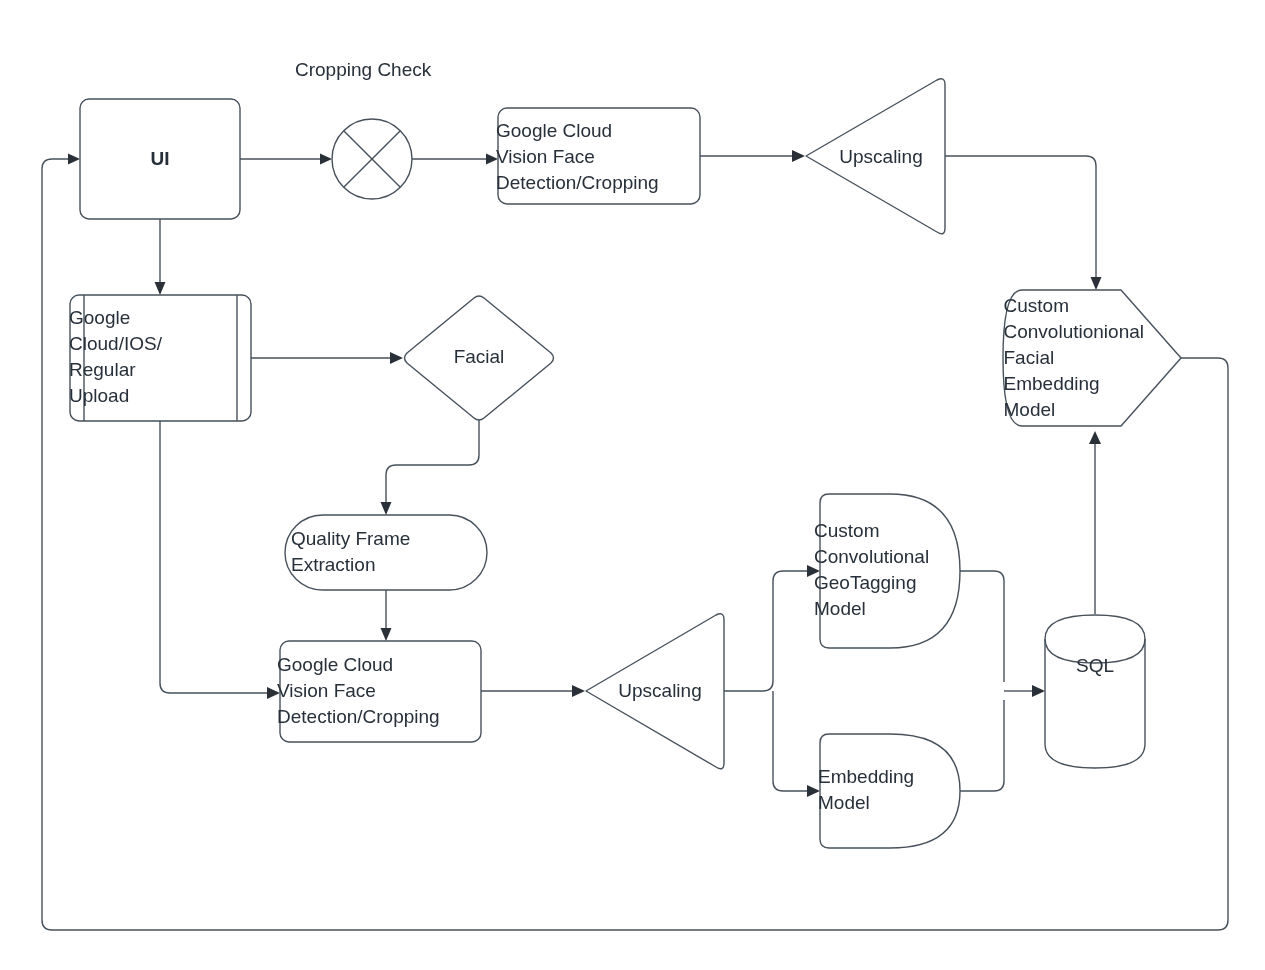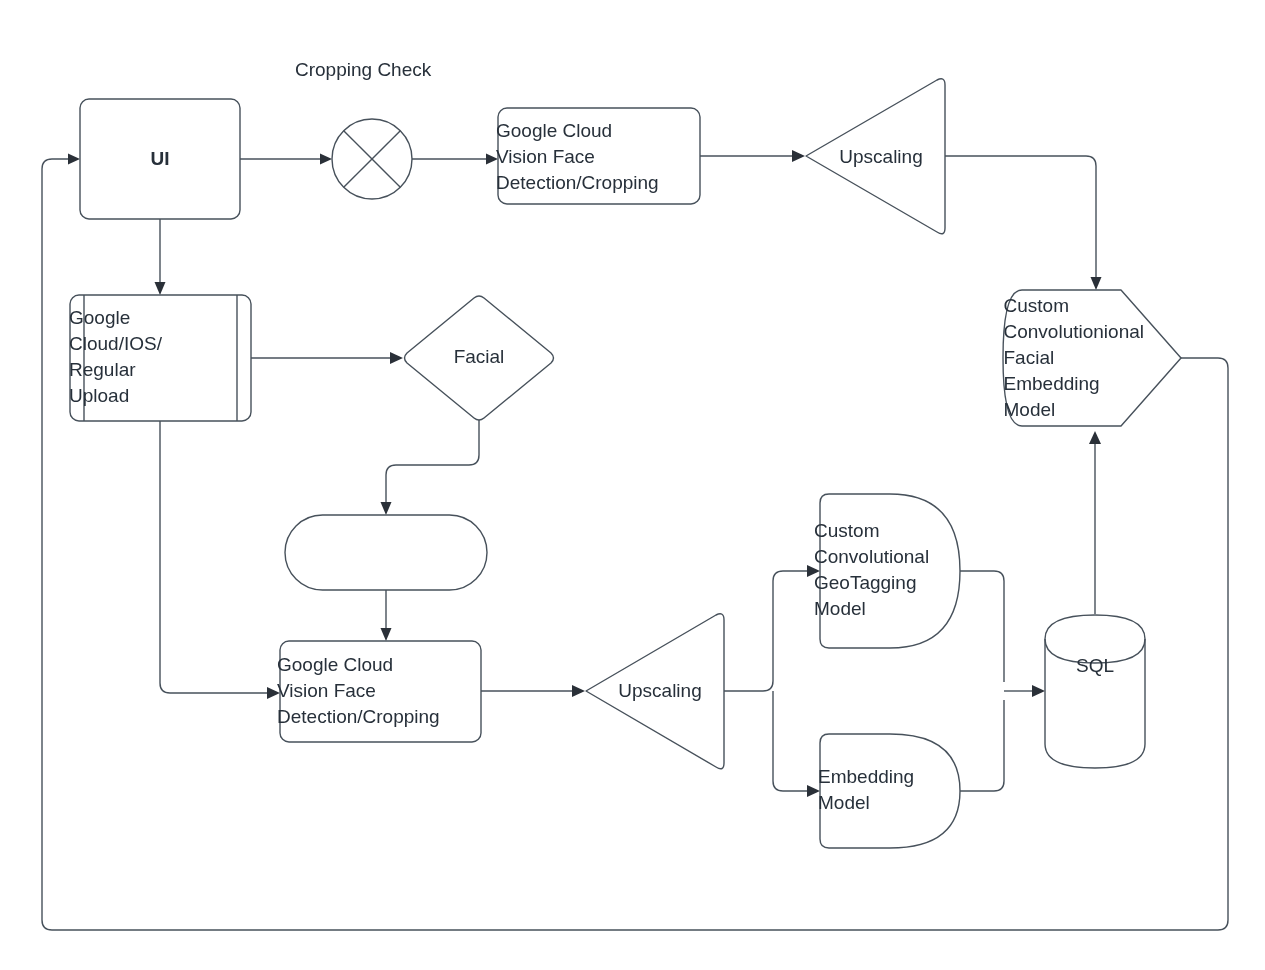--- a/index.html
+++ b/index.html
@@ -223,20 +223,22 @@
 Embedding
 Model</div>
 
   <div class="node-label lbl-center" style="left:144px; top:357px; width:150px;">Google
 Cloud/IOS/
 Regular
 Upload</div>
 
   <div class="node-label lbl-center" style="left:479px; top:357px;">Facial</div>
 
+  <div class="node-label lbl-center" style="left:386px; top:552px; width:190px;">Quality Frame
+Extraction</div>
 
   <div class="node-label lbl-center" style="left:380px; top:691px; width:206px;">Google Cloud
 Vision Face
 Detection/Cropping</div>
 
   <div class="node-label lbl-center" style="left:660px; top:691px;">Upscaling</div>
 
   <div class="node-label lbl-center" style="left:889px; top:570px; width:150px;">Custom
 Convolutional
 GeoTagging

